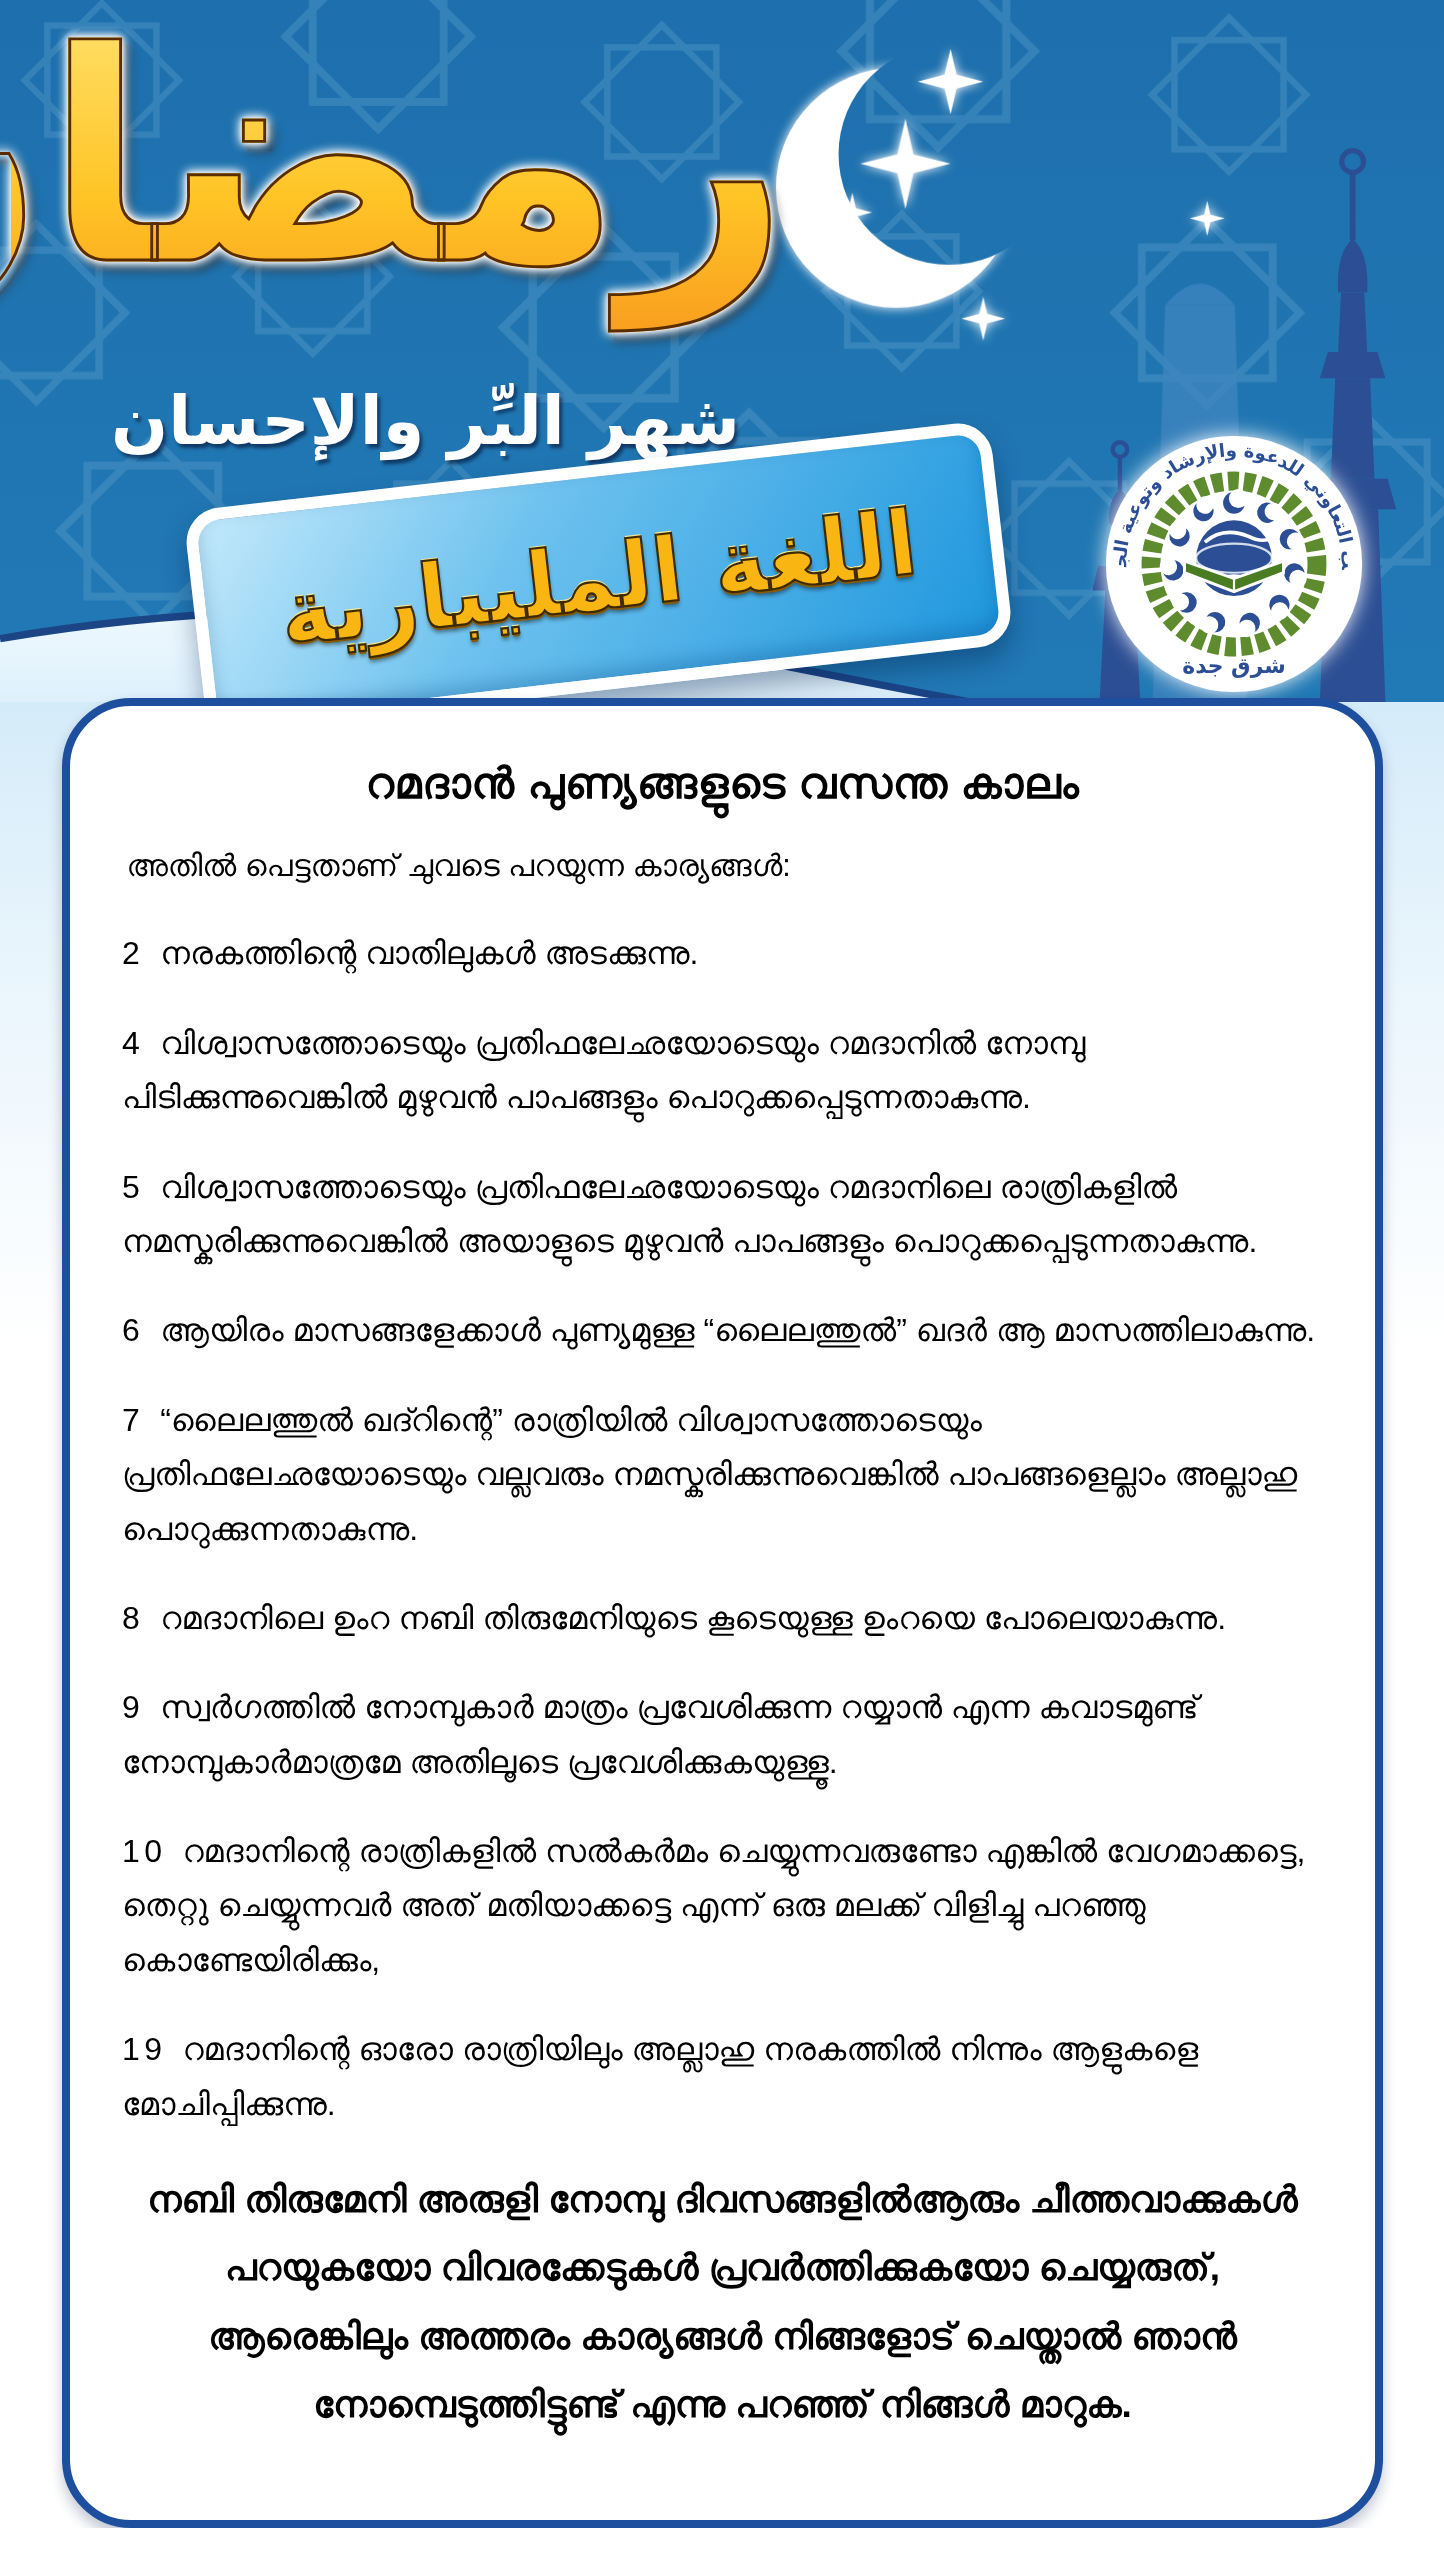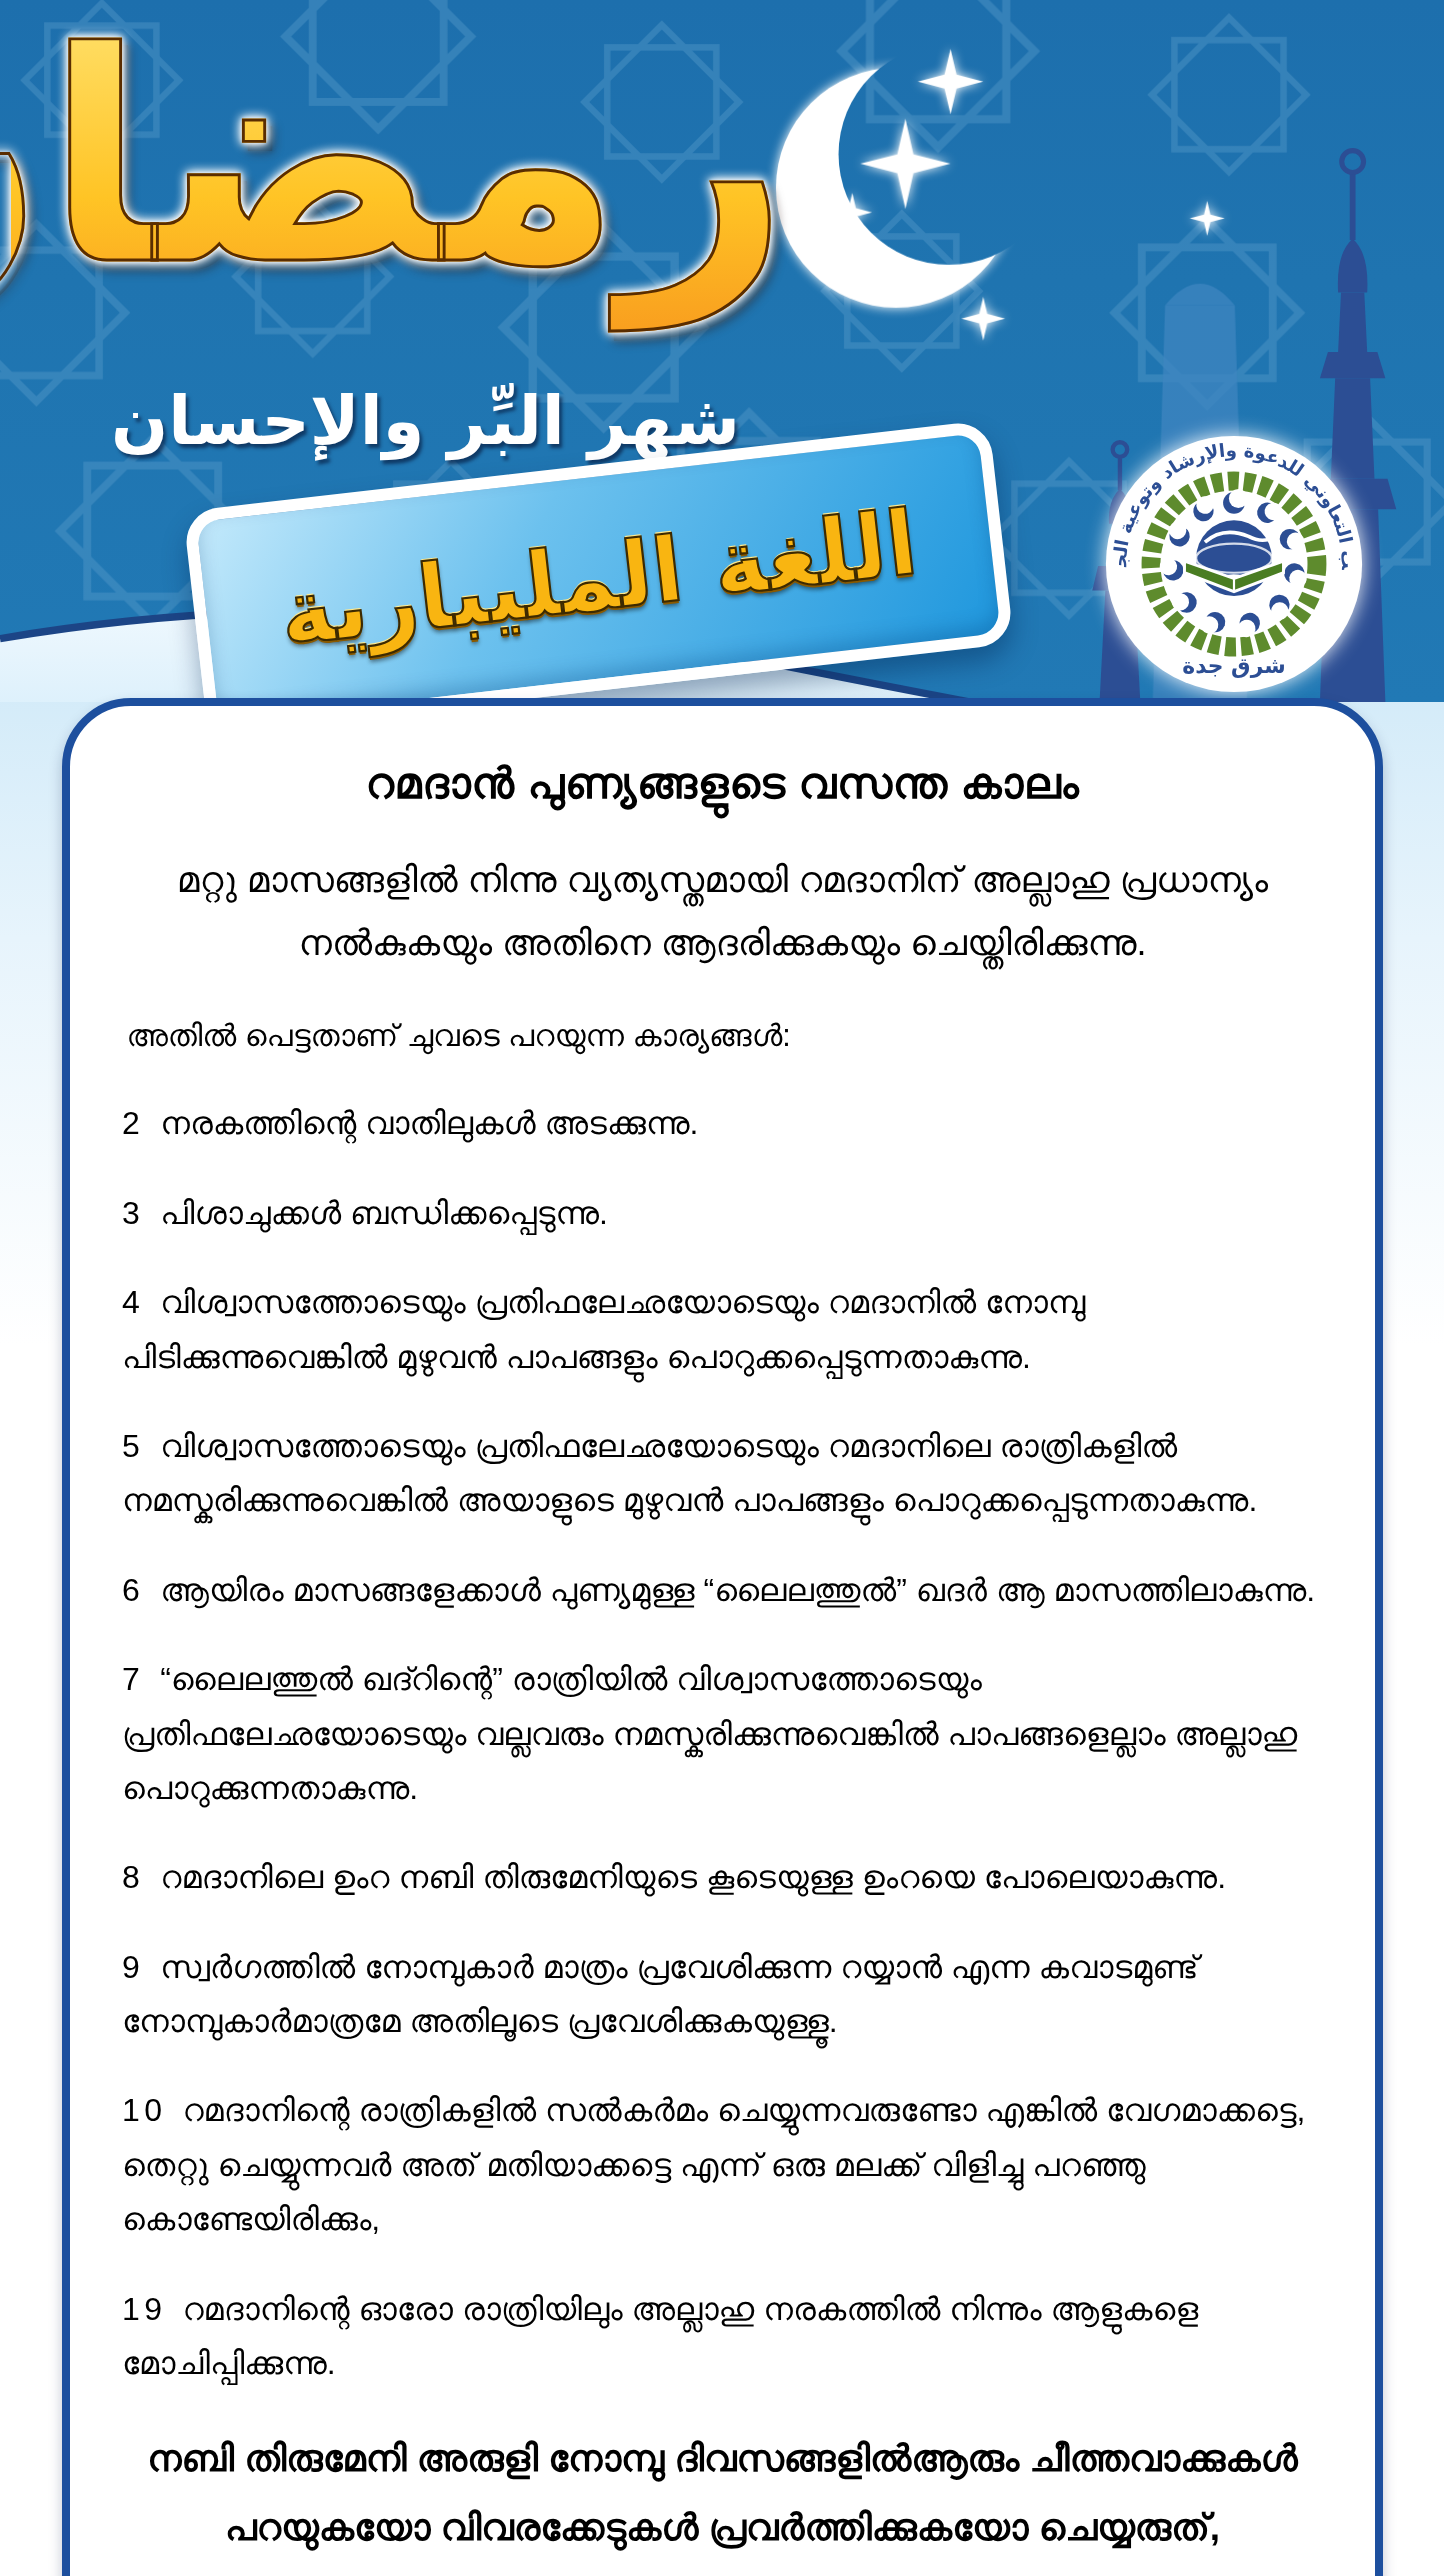--- a/index.html
+++ b/index.html
@@ -258,27 +258,25 @@
       <path d="M112,176 L180,200 L248,176 L248,192 L180,218 L112,192 Z" fill="#4A7D22" stroke="#ffffff" stroke-width="4"></path>
       <path d="M180,200 L180,218" stroke="#fff" stroke-width="3"></path>
     </g>
     <text x="180" y="330" text-anchor="middle" font-family="DejaVu Sans, sans-serif" font-size="30" font-weight="bold" fill="#2C4E94">شرق جدة</text>
   </svg>
 </div>
 
 <div class="card">
   <div class="card-title">റമദാൻ പുണ്യങ്ങളുടെ വസന്ത കാലം</div>
 
-  <p class="intro-para">മറ്റു മാസങ്ങളിൽ നിന്നു വ്യത്യസ്തമായി റമദാനിന് അല്ലാഹു പ്രധാന്യം നൽകുകയും അതിനെ ആദരിക്കുകയും ചെയ്തിരിക്കുന്നു.</p>
 
   <p class="list-heading">അതിൽ പെട്ടതാണ് ചുവടെ പറയുന്ന കാര്യങ്ങൾ:</p>
 
   <div>
     <p class="item"><span class="num">2</span><span>നരകത്തിന്റെ വാതിലുകൾ അടക്കുന്നു.</span></p>
-    <p class="item"><span class="num">3</span><span>പിശാചുക്കൾ ബന്ധിക്കപ്പെടുന്നു.</span></p>
     <p class="item"><span class="num">4</span><span>വിശ്വാസത്തോടെയും പ്രതിഫലേഛയോടെയും റമദാനിൽ നോമ്പു പിടിക്കുന്നുവെങ്കിൽ മുഴുവൻ പാപങ്ങളും പൊറുക്കപ്പെടുന്നതാകുന്നു.</span></p>
     <p class="item"><span class="num">5</span><span>വിശ്വാസത്തോടെയും പ്രതിഫലേഛയോടെയും റമദാനിലെ രാത്രികളിൽ നമസ്കരിക്കുന്നുവെങ്കിൽ അയാളുടെ മുഴുവൻ പാപങ്ങളും പൊറുക്കപ്പെടുന്നതാകുന്നു.</span></p>
     <p class="item"><span class="num">6</span><span>ആയിരം മാസങ്ങളേക്കാൾ പുണ്യമുള്ള “ലൈലത്തുൽ” ഖദർ ആ മാസത്തിലാകുന്നു.</span></p>
     <p class="item"><span class="num">7</span><span>“ലൈലത്തുൽ ഖദ്റിന്റെ” രാത്രിയിൽ വിശ്വാസത്തോടെയും പ്രതിഫലേഛയോടെയും വല്ലവരും നമസ്കരിക്കുന്നുവെങ്കിൽ പാപങ്ങളെല്ലാം അല്ലാഹു പൊറുക്കുന്നതാകുന്നു.</span></p>
     <p class="item"><span class="num">8</span><span>റമദാനിലെ ഉംറ നബി തിരുമേനിയുടെ കൂടെയുള്ള ഉംറയെ പോലെയാകുന്നു.</span></p>
     <p class="item"><span class="num">9</span><span>സ്വർഗത്തിൽ നോമ്പുകാർ മാത്രം പ്രവേശിക്കുന്ന റയ്യാൻ എന്ന കവാടമുണ്ട് നോമ്പുകാർമാത്രമേ അതിലൂടെ പ്രവേശിക്കുകയുള്ളൂ.</span></p>
     <p class="item"><span class="num">10</span><span>റമദാനിന്റെ രാത്രികളിൽ സൽകർമം ചെയ്യുന്നവരുണ്ടോ എങ്കിൽ വേഗമാക്കട്ടെ, തെറ്റു ചെയ്യുന്നവർ അത് മതിയാക്കട്ടെ എന്ന് ഒരു മലക്ക് വിളിച്ചു പറഞ്ഞു കൊണ്ടേയിരിക്കും,</span></p>
     <p class="item"><span class="num">19</span><span>റമദാനിന്റെ ഓരോ രാത്രിയിലും അല്ലാഹു നരകത്തിൽ നിന്നും ആളുകളെ മോചിപ്പിക്കുന്നു.</span></p>
   </div>
 

